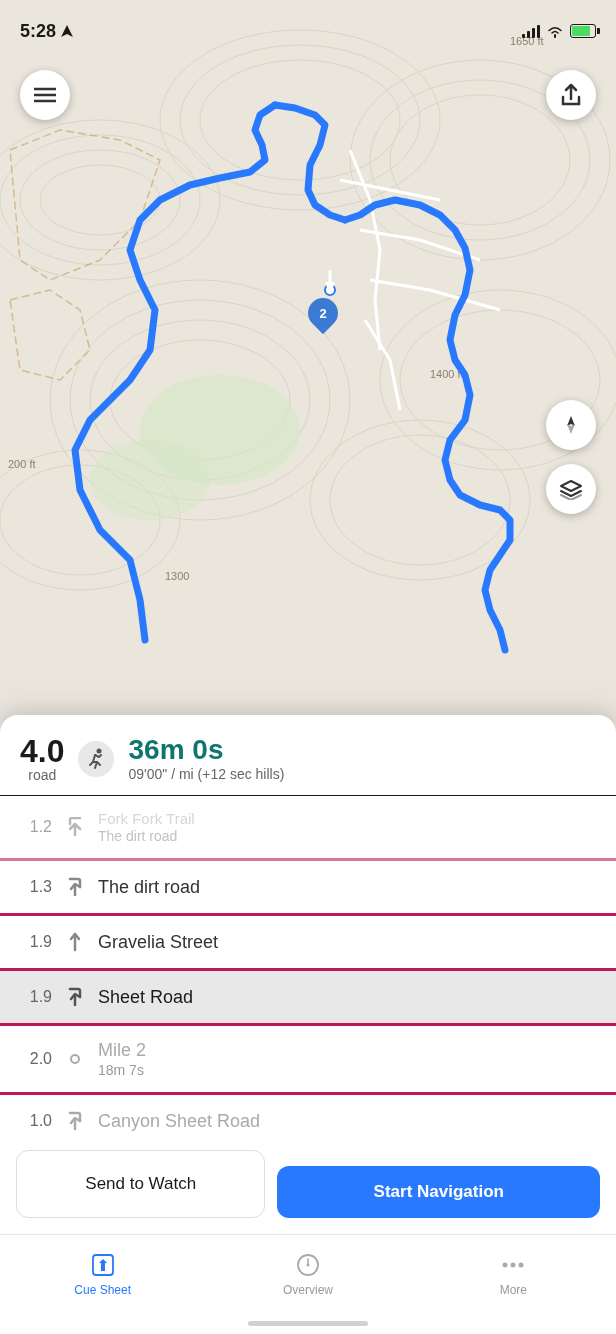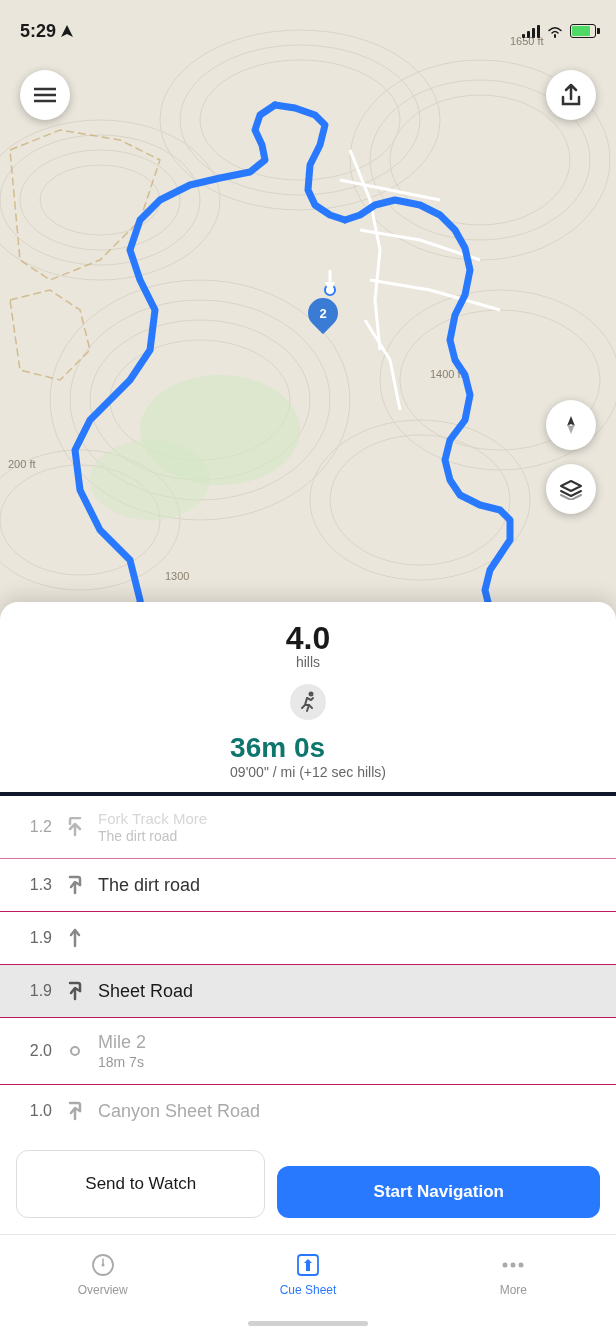--- a/index.html
+++ b/index.html
@@ -144,22 +144,21 @@
       box-shadow: 0 -4px 20px rgba(0,0,0,0.15);
       z-index: 200;
       overflow: hidden;
     }
 
     .panel-header {
       display: flex;
       align-items: center;
       padding: 20px 20px 12px;
       gap: 14px;
-      border-bottom: 4px solid #0f172a;
-      flex-direction: column;
+      border-bottom: 1px solid #0f172a;
     }
 
     .distance-block {
       text-align: center;
     }
 
     .distance-value {
       font-size: 32px;
       font-weight: 700;
       color: #1a1a1a;
@@ -203,21 +202,21 @@
     .cue-list {
       max-height: 340px;
       overflow-y: auto;
     }
 
     .cue-item {
       display: flex;
       align-items: center;
       padding: 14px 20px;
       gap: 11px;
-      border-bottom: 1px solid #be185d;
+      border-bottom: 3px solid #be185d;
     }
 
     .cue-item.highlighted {
       background: #e8e8e8;
     }
 
     .cue-distance {
       font-size: 16px;
       font-weight: 500;
       color: #666;
@@ -417,21 +416,21 @@
 </div>
 
 <div style="position:absolute; top:298px; left:308px; z-index:150;">
   <div style="width:30px;height:30px;background:#3a7bd5;border-radius:50% 50% 50% 0;transform:rotate(-45deg);display:flex;align-items:center;justify-content:center;">
     <span style="transform:rotate(45deg);color:white;font-size:13px;font-weight:700;">2</span>
   </div>
 </div>
 
 <div class="status-bar">
   <div class="status-time">
-    <span>5:29</span>
+    <span>5:28</span>
     <svg width="14" height="14" viewBox="0 0 14 14">
       <polygon points="7,1 13,13 7,10 1,13" fill="#1a1a1a"></polygon>
     </svg>
   </div>
   <div class="status-icons">
     <div class="signal-bars">
       <div class="signal-bar" style="height:4px;"></div>
       <div class="signal-bar" style="height:7px;"></div>
       <div class="signal-bar" style="height:10px;"></div>
       <div class="signal-bar" style="height:13px;"></div>
@@ -475,21 +474,21 @@
     <path d="M2 13 L12 18 L22 13" fill="none" stroke="#333" stroke-width="2" stroke-linecap="round" stroke-linejoin="round"></path>
     <path d="M2 17 L12 22 L22 17" fill="none" stroke="#333" stroke-width="2" stroke-linecap="round" stroke-linejoin="round" opacity="0.5"></path>
   </svg>
 </div>
 
 <div class="bottom-panel">
 
   <div class="panel-header">
     <div class="distance-block">
       <div class="distance-value">4.0</div>
-      <div class="distance-unit">hills</div>
+      <div class="distance-unit">road</div>
     </div>
     <div class="activity-icon-circle">
       <svg width="22" height="22" viewBox="0 0 22 22">
         <circle cx="14" cy="3" r="2.5" fill="#555"></circle>
         <path d="M10 7 L8 14 L12 14 L10 20" stroke="#555" stroke-width="2" fill="none" stroke-linecap="round" stroke-linejoin="round"></path>
         <path d="M10 7 L14 9 L16 7" stroke="#555" stroke-width="2" fill="none" stroke-linecap="round" stroke-linejoin="round"></path>
         <path d="M8 14 L5 17" stroke="#555" stroke-width="2" fill="none" stroke-linecap="round"></path>
         <path d="M12 14 L15 17" stroke="#555" stroke-width="2" fill="none" stroke-linecap="round"></path>
       </svg>
     </div>
@@ -503,21 +502,21 @@
 
     <div class="cue-item" style="opacity:0.6;">
       <span class="cue-distance">1.2</span>
       <div class="cue-icon">
         <svg width="18" height="20" viewBox="0 0 18 20">
           <path d="M9 18 L9 8 M4 12 L9 7 L14 12" stroke="#888" stroke-width="2.5" fill="none" stroke-linecap="round" stroke-linejoin="round"></path>
           <path d="M4 7 L4 3 Q4 1 6 1 L14 1" stroke="#888" stroke-width="2.5" fill="none" stroke-linecap="round"></path>
         </svg>
       </div>
       <div class="cue-info">
-        <div class="cue-name" style="color:#bbb;font-size:15px;overflow:hidden;white-space:nowrap;">Fork Track More</div>
+        <div class="cue-name" style="color:#bbb;font-size:15px;overflow:hidden;white-space:nowrap;">Fork Fork Trail</div>
         <div class="cue-sub">The dirt road</div>
       </div>
     </div>
 
     <div class="cue-item">
       <span class="cue-distance">1.3</span>
       <div class="cue-icon">
         <svg width="18" height="20" viewBox="0 0 18 20">
           <path d="M9 18 L9 8" stroke="#888" stroke-width="2.5" fill="none" stroke-linecap="round"></path>
           <path d="M5 12 L9 7 L14 10" stroke="#888" stroke-width="2.5" fill="none" stroke-linecap="round" stroke-linejoin="round"></path>
@@ -530,20 +529,23 @@
     </div>
 
     <div class="cue-item">
       <span class="cue-distance">1.9</span>
       <div class="cue-icon">
         <svg width="18" height="20" viewBox="0 0 18 20">
           <path d="M9 18 L9 2" stroke="#888" stroke-width="2.5" fill="none" stroke-linecap="round"></path>
           <path d="M5 7 L9 2 L13 7" stroke="#888" stroke-width="2.5" fill="none" stroke-linecap="round" stroke-linejoin="round"></path>
         </svg>
       </div>
+      <div class="cue-info">
+        <div class="cue-name">Gravelia Street</div>
+      </div>
     </div>
 
     <div class="cue-item highlighted">
       <span class="cue-distance">1.9</span>
       <div class="cue-icon">
         <svg width="18" height="20" viewBox="0 0 18 20">
           <path d="M9 18 L9 8" stroke="#555" stroke-width="2.5" fill="none" stroke-linecap="round"></path>
           <path d="M5 12 L9 7 L14 10" stroke="#555" stroke-width="2.5" fill="none" stroke-linecap="round" stroke-linejoin="round"></path>
           <path d="M14 10 L14 4 Q14 2 12 2 L4 2" stroke="#555" stroke-width="2.5" fill="none" stroke-linecap="round"></path>
         </svg>
@@ -586,37 +588,37 @@
     <button class="btn-send-watch">Send to Watch</button>
     <button class="btn-start-nav">Start Navigation</button>
   </div>
 
 </div>
 
 <div class="bottom-nav">
 
   <div class="nav-tab">
     <div class="nav-tab-icon">
+      <svg width="26" height="26" viewBox="0 0 26 26">
+        <rect x="3" y="3" width="20" height="20" rx="3" fill="none" stroke="#2979FF" stroke-width="1.8"></rect>
+        <polygon points="13,7 17,11 15,11 15,19 11,19 11,11 9,11" fill="#2979FF"></polygon>
+      </svg>
+    </div>
+    <span class="nav-tab-label active">Cue Sheet</span>
+  </div>
+
+  <div class="nav-tab">
+    <div class="nav-tab-icon">
       <svg width="24" height="24" viewBox="0 0 24 24">
         <circle cx="12" cy="12" r="10" fill="none" stroke="#aaa" stroke-width="1.8"></circle>
         <circle cx="12" cy="12" r="1.5" fill="#aaa"></circle>
         <line x1="12" y1="12" x2="12" y2="6" stroke="#aaa" stroke-width="1.5" stroke-linecap="round"></line>
       </svg>
     </div>
     <span class="nav-tab-label">Overview</span>
-  </div>
-
-  <div class="nav-tab">
-    <div class="nav-tab-icon">
-      <svg width="26" height="26" viewBox="0 0 26 26">
-        <rect x="3" y="3" width="20" height="20" rx="3" fill="none" stroke="#2979FF" stroke-width="1.8"></rect>
-        <polygon points="13,7 17,11 15,11 15,19 11,19 11,11 9,11" fill="#2979FF"></polygon>
-      </svg>
-    </div>
-    <span class="nav-tab-label active">Cue Sheet</span>
   </div>
 
   <div class="nav-tab">
     <div class="nav-tab-icon">
       <svg width="24" height="8" viewBox="0 0 24 8">
         <circle cx="4" cy="4" r="2.5" fill="#aaa"></circle>
         <circle cx="12" cy="4" r="2.5" fill="#aaa"></circle>
         <circle cx="20" cy="4" r="2.5" fill="#aaa"></circle>
       </svg>
     </div>

